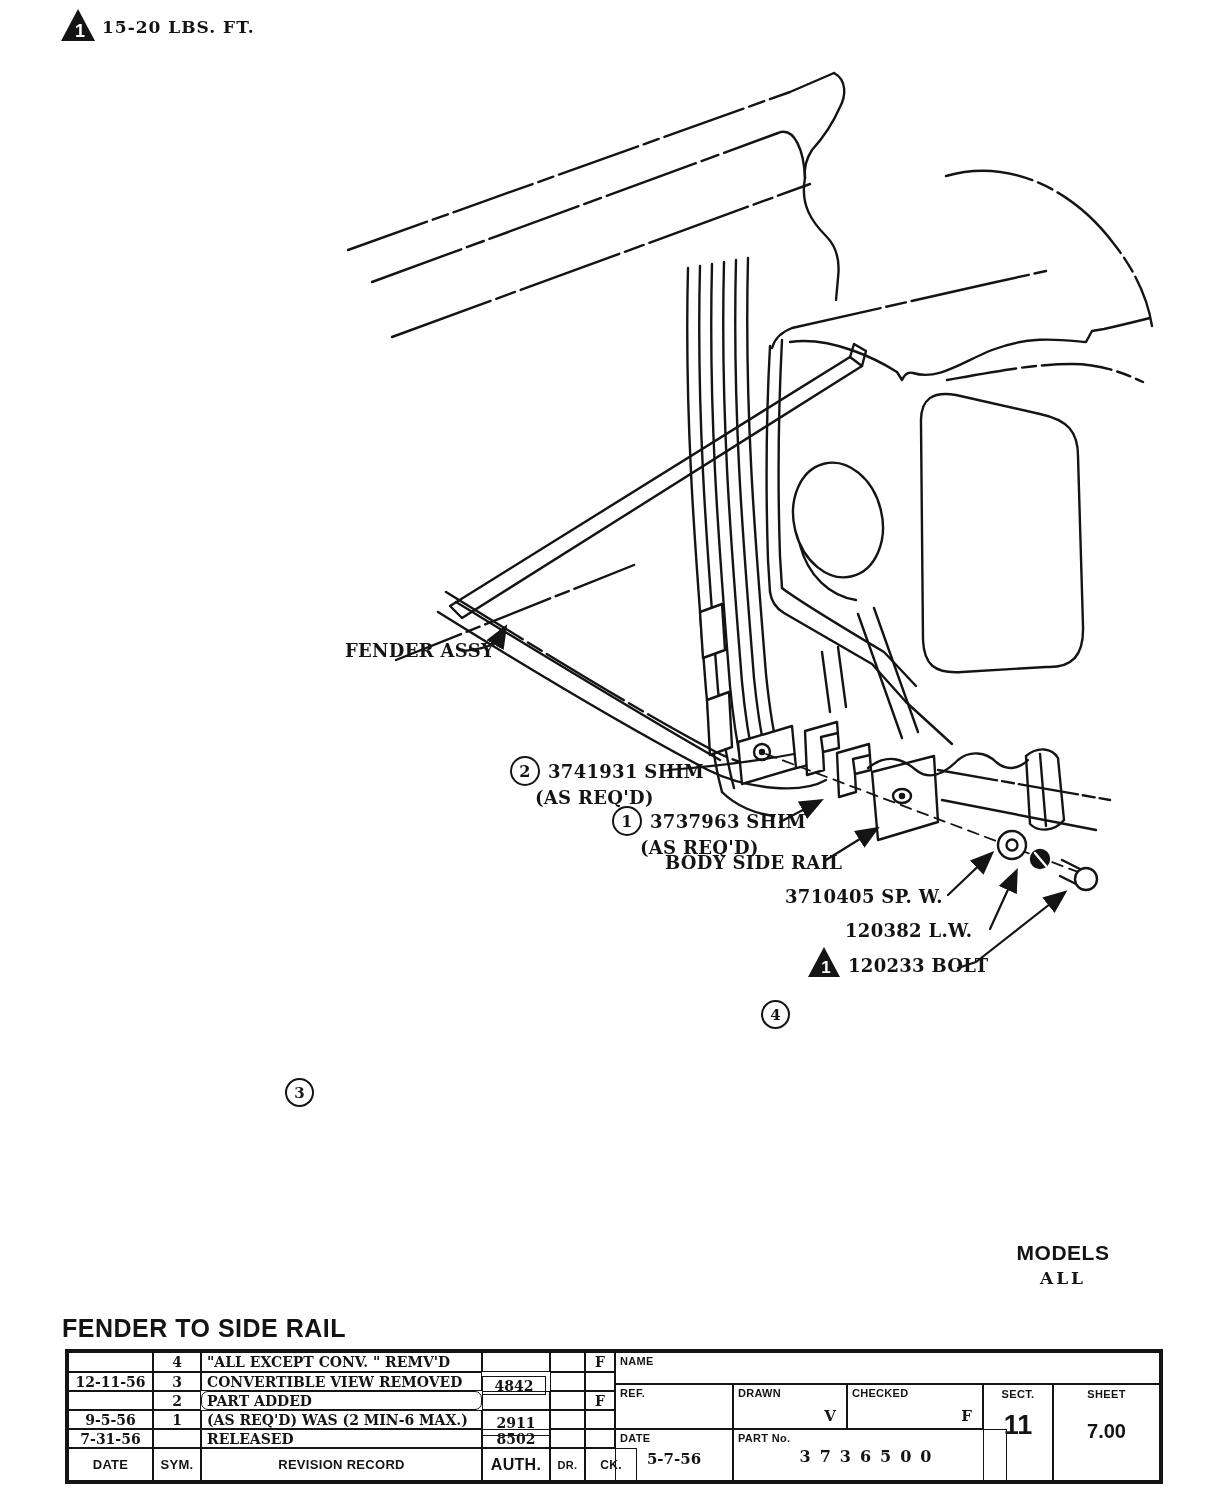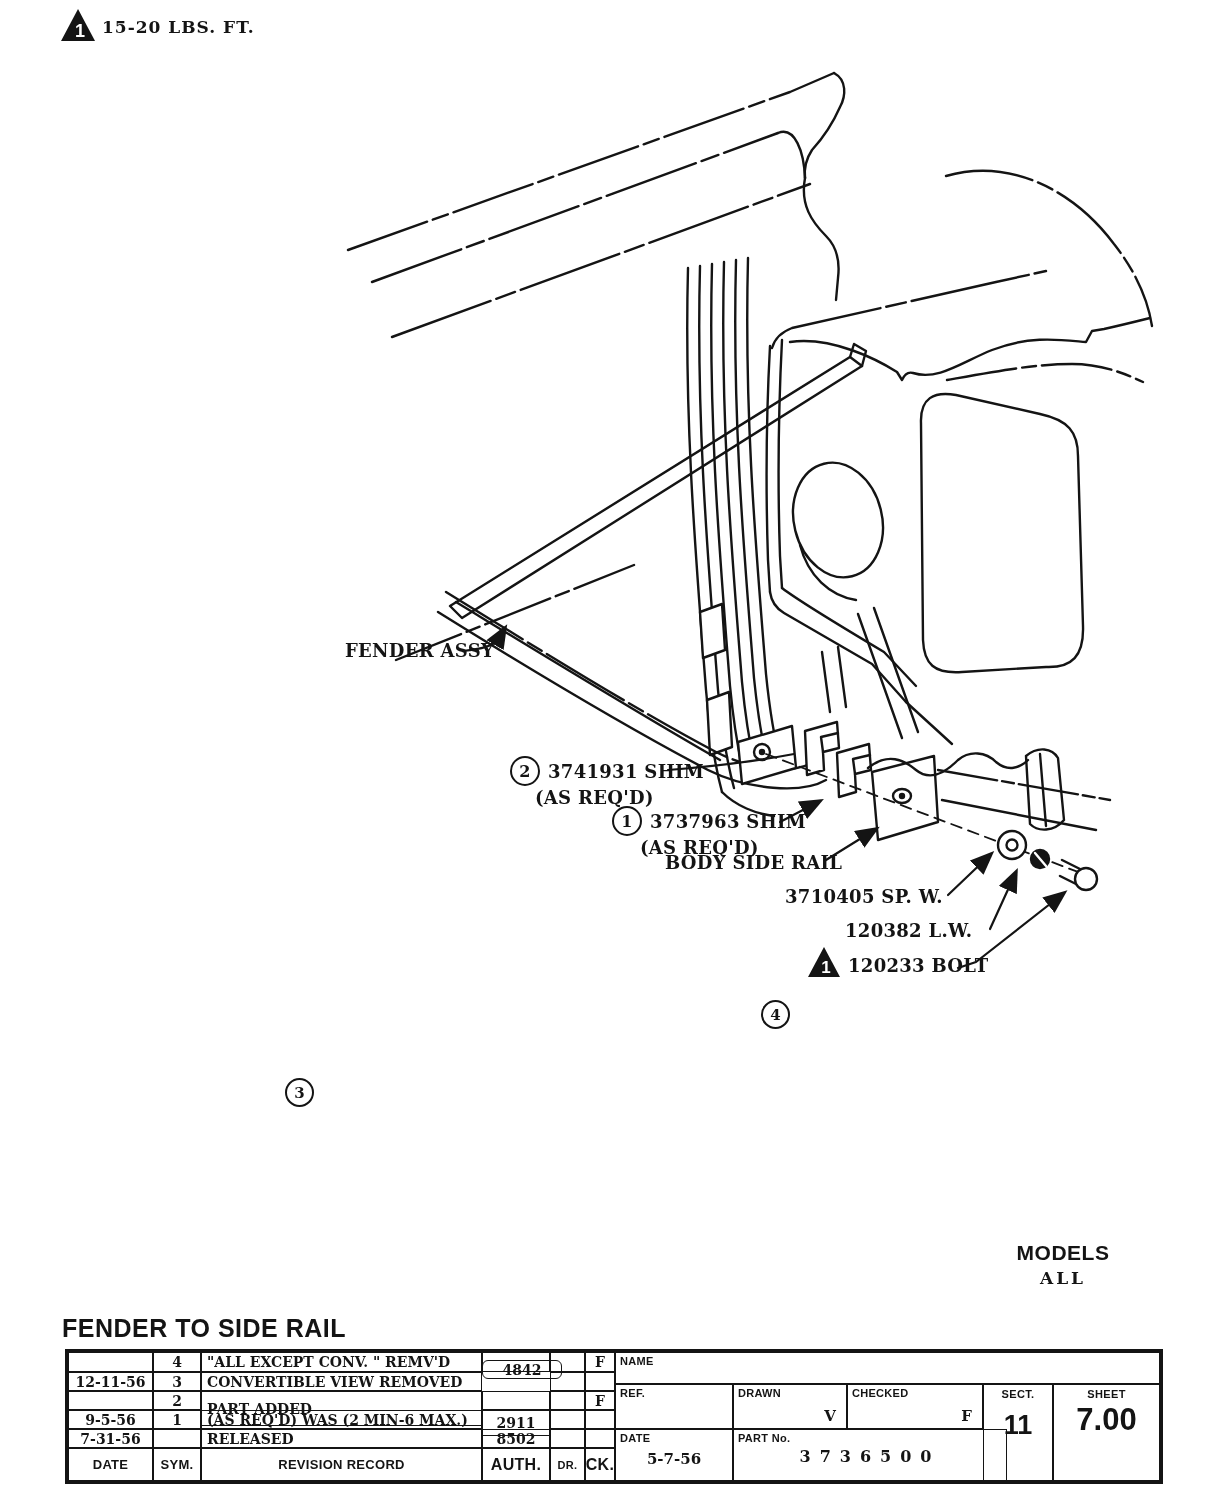--- a/index.html
+++ b/index.html
@@ -212,27 +212,27 @@
       <div class="cell dser" style="left:0;top:0;width:85px;height:20px;"></div>
       <div class="cell dser" style="left:85px;top:0;width:48px;height:20px;">4</div>
       <div class="cell dser left" style="left:133px;top:0;width:281px;height:20px;">"ALL EXCEPT CONV. " REMV'D</div>
       <div class="cell dser" style="left:414px;top:0;width:68px;height:20px;"></div>
       <div class="cell dser" style="left:482px;top:0;width:35px;height:20px;"></div>
       <div class="cell dser" style="left:517px;top:0;width:30px;height:20px;">F</div>
 
       <div class="cell dser" style="left:0;top:20px;width:85px;height:19px;">12-11-56</div>
       <div class="cell dser" style="left:85px;top:20px;width:48px;height:19px;">3</div>
       <div class="cell dser left" style="left:133px;top:20px;width:281px;height:19px;">CONVERTIBLE VIEW REMOVED</div>
-      <div class="cell dser" style="left:414px;top:8px;width:80px;height:19px;border-radius:6px;">4842</div>
+      <div class="cell dser" style="left:414px;top:24px;width:64px;height:19px;">4842</div>
       <div class="cell dser" style="left:482px;top:20px;width:35px;height:19px;"></div>
       <div class="cell dser" style="left:517px;top:20px;width:30px;height:19px;"></div>
 
       <div class="cell dser" style="left:0;top:39px;width:85px;height:19px;"></div>
       <div class="cell dser" style="left:85px;top:39px;width:48px;height:19px;">2</div>
-      <div class="cell dser left" style="left:133px;top:39px;width:281px;height:35px;">PART ADDED</div>
+      <div class="cell dser left" style="left:133px;top:39px;width:281px;height:19px;border-radius:7px;">PART ADDED</div>
       <div class="cell dser" style="left:414px;top:39px;width:68px;height:19px;"></div>
       <div class="cell dser" style="left:482px;top:39px;width:35px;height:19px;"></div>
       <div class="cell dser" style="left:517px;top:39px;width:30px;height:19px;">F</div>
 
       <div class="cell dser" style="left:0;top:58px;width:85px;height:19px;">9-5-56</div>
       <div class="cell dser" style="left:85px;top:58px;width:48px;height:19px;">1</div>
       <div class="cell dser left" style="left:133px;top:58px;width:281px;height:19px;">(AS REQ'D) WAS (2 MIN-6 MAX.)</div>
       <div class="cell dser" style="left:414px;top:58px;width:68px;height:26px;">2911</div>
       <div class="cell dser" style="left:482px;top:58px;width:35px;height:19px;"></div>
       <div class="cell dser" style="left:517px;top:58px;width:30px;height:19px;"></div>
@@ -242,21 +242,21 @@
       <div class="cell dser left" style="left:133px;top:77px;width:281px;height:19px;">RELEASED</div>
       <div class="cell dser" style="left:414px;top:77px;width:68px;height:19px;">8502</div>
       <div class="cell dser" style="left:482px;top:77px;width:35px;height:19px;"></div>
       <div class="cell dser" style="left:517px;top:77px;width:30px;height:19px;"></div>
 
       <div class="cell hsans" style="left:0;top:96px;width:85px;height:33px;">DATE</div>
       <div class="cell hsans" style="left:85px;top:96px;width:48px;height:33px;">SYM.</div>
       <div class="cell hsans" style="left:133px;top:96px;width:281px;height:33px;">REVISION RECORD</div>
       <div class="cell hsans" style="left:414px;top:96px;width:68px;height:33px;font-size:16px;">AUTH.</div>
       <div class="cell hsans" style="left:482px;top:96px;width:35px;height:33px;font-size:11px;">DR.</div>
-      <div class="cell hsans" style="left:517px;top:96px;width:30px;height:33px;font-size:16px;">CK.</div>
+      <div class="cell hsans" style="left:517px;top:96px;width:52px;height:33px;font-size:12px;">CK.</div>
     </div>
 
     <div>
       <div class="cell" style="left:547px;top:0;width:545px;height:32px;">
         <span class="lbl">NAME</span>
       </div>
       <div class="cell" style="left:547px;top:32px;width:118px;height:45px;">
         <span class="lbl">REF.</span>
       </div>
       <div class="cell" style="left:665px;top:32px;width:114px;height:45px;">
@@ -274,18 +274,18 @@
       <div class="cell" style="left:665px;top:77px;width:274px;height:52px;">
         <span class="lbl">PART No.</span>
         <div style="text-align:center;margin-top:17px;font:bold 16px 'DejaVu Serif',serif;letter-spacing:9px;">3736500</div>
       </div>
       <div class="cell" style="left:915px;top:32px;width:70px;height:97px;">
         <div class="tophdr">SECT.</div>
         <div class="bigval" style="margin-top:10px;">11</div>
       </div>
       <div class="cell" style="left:985px;top:32px;width:107px;height:97px;">
         <div class="tophdr">SHEET</div>
-        <div class="bigval" style="margin-top:2px;font-size:31px;">7.00</div>
+        <div class="bigval" style="margin-top:20px;font-size:20px;">7.00</div>
       </div>
     </div>
 
   </div>
 </div>
 
 </body></html>

